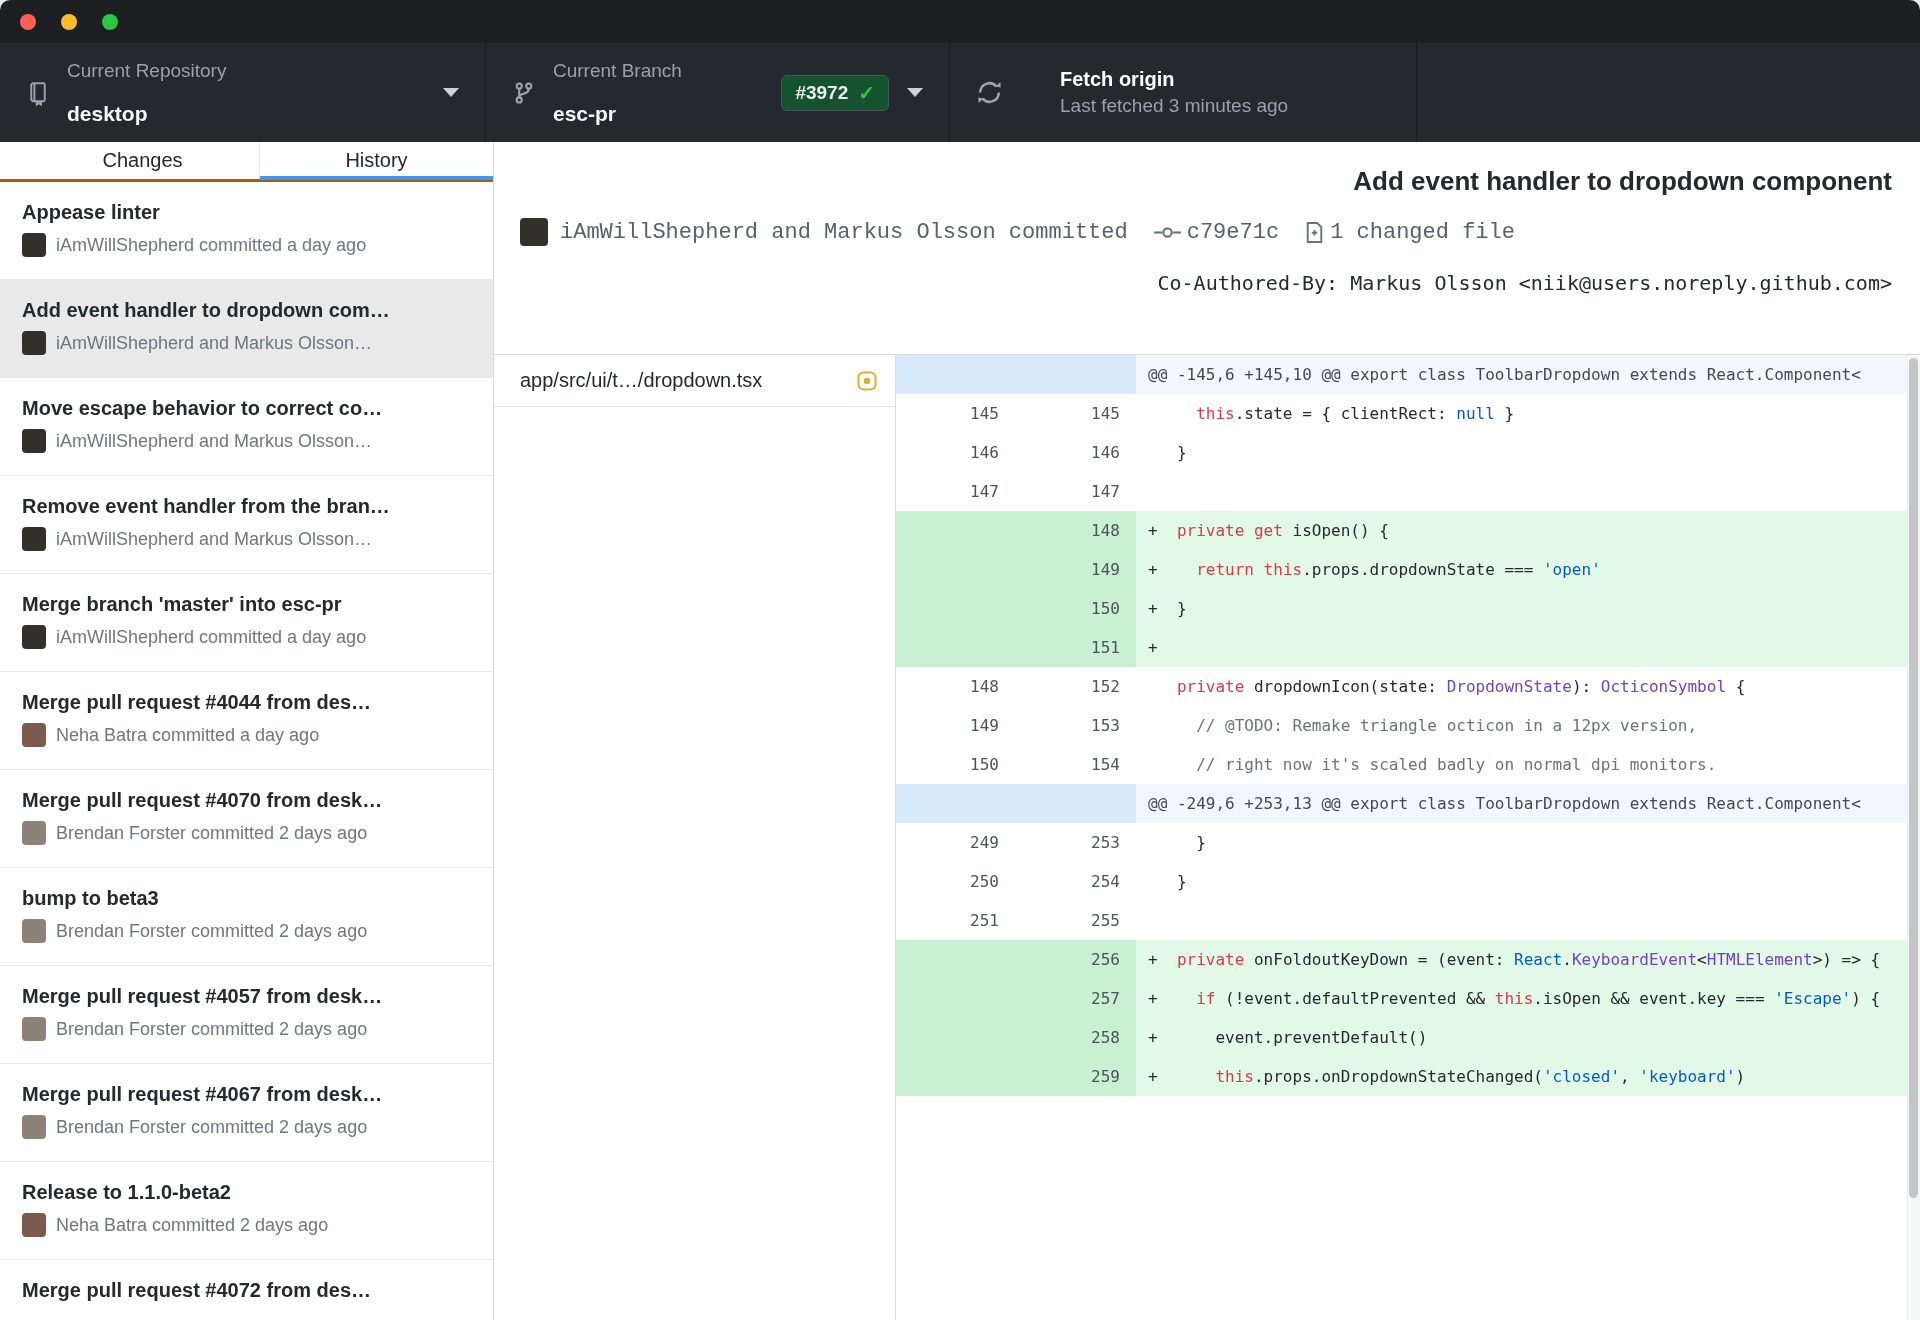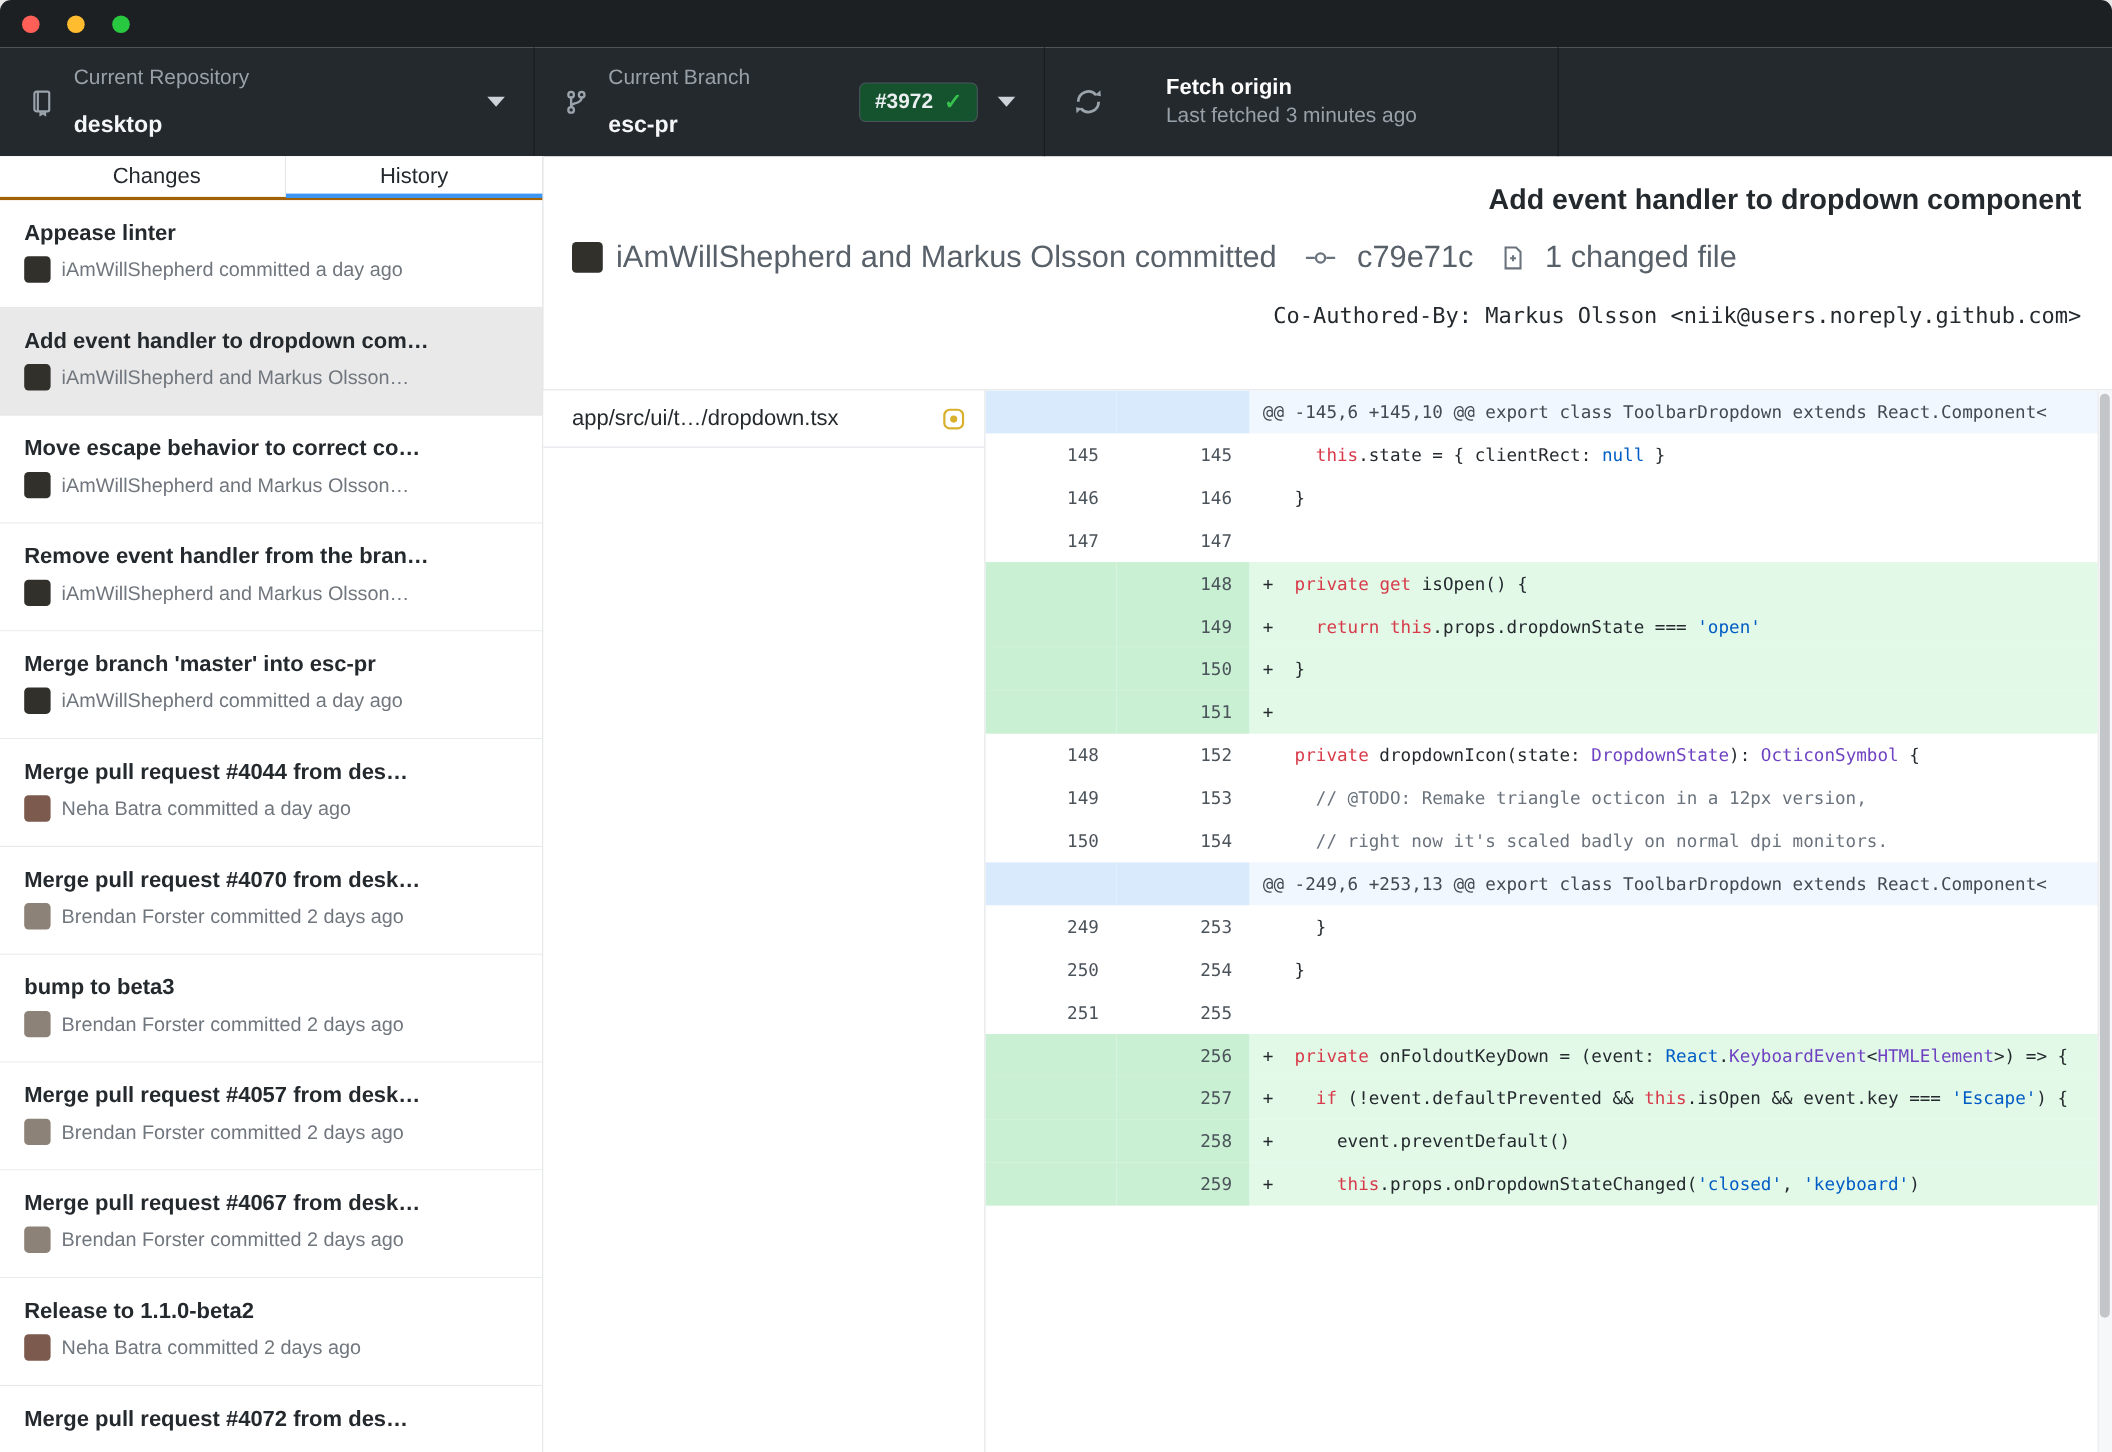--- a/index.html
+++ b/index.html
@@ -49,23 +49,23 @@
   .commit-item.selected{background:#e9e9e9;}
   .ci-title{font-size:20px;font-weight:600;color:#24292e;white-space:nowrap;overflow:hidden;margin-bottom:9px;}
   .ci-meta{display:flex;align-items:center;gap:10px;}
   .avatar{width:24px;height:24px;border-radius:4px;background:#50493f;flex:none;}
   .ci-meta-text{font-size:18px;color:#70767d;white-space:nowrap;overflow:hidden;}
 
   
   .main{flex:1;display:flex;flex-direction:column;min-width:0;}
   .commit-summary{height:212px;flex:none;padding:24px 28px 0 26px;text-align:right;}
   .cs-title{font-size:26px;font-weight:700;color:#24292e;margin:0 0 21px 0;}
-  .cs-meta{display:flex;align-items:center;color:#586069;font-size:28px;margin-bottom:25px;}
+  .cs-meta{display:flex;align-items:center;color:#586069;font-size:22px;margin-bottom:25px;font-family:Liberation Mono, monospace;}
   .cs-avatar{width:28px;height:28px;border-radius:4px;background:#32302b;flex:none;margin-right:12px;}
-  .meta-group{display:flex;align-items:center;gap:20px;margin-left:26px;color:#586069;}
+  .meta-group{display:flex;align-items:center;gap:6px;margin-left:26px;color:#586069;}
   .meta-icon{color:#6a737d;display:flex;}
   .cs-desc{font-family:"DejaVu Sans Mono",monospace;font-size:20px;color:#24292e;white-space:pre;}
 
   
   .file-diff{flex:1;display:flex;border-top:1px solid #d9dcdf;min-height:0;}
   .file-panel{width:402px;flex:none;border-right:1px solid #d9dcdf;background:#fff;}
   .file-header{height:52px;display:flex;align-items:center;padding:0 18px 0 26px;border-bottom:1px solid #e1e4e8;}
   .file-path{flex:1;font-size:20px;color:#24292e;white-space:nowrap;overflow:hidden;}
   .mod-icon{color:var(--modified);flex:none;display:flex;}
 

